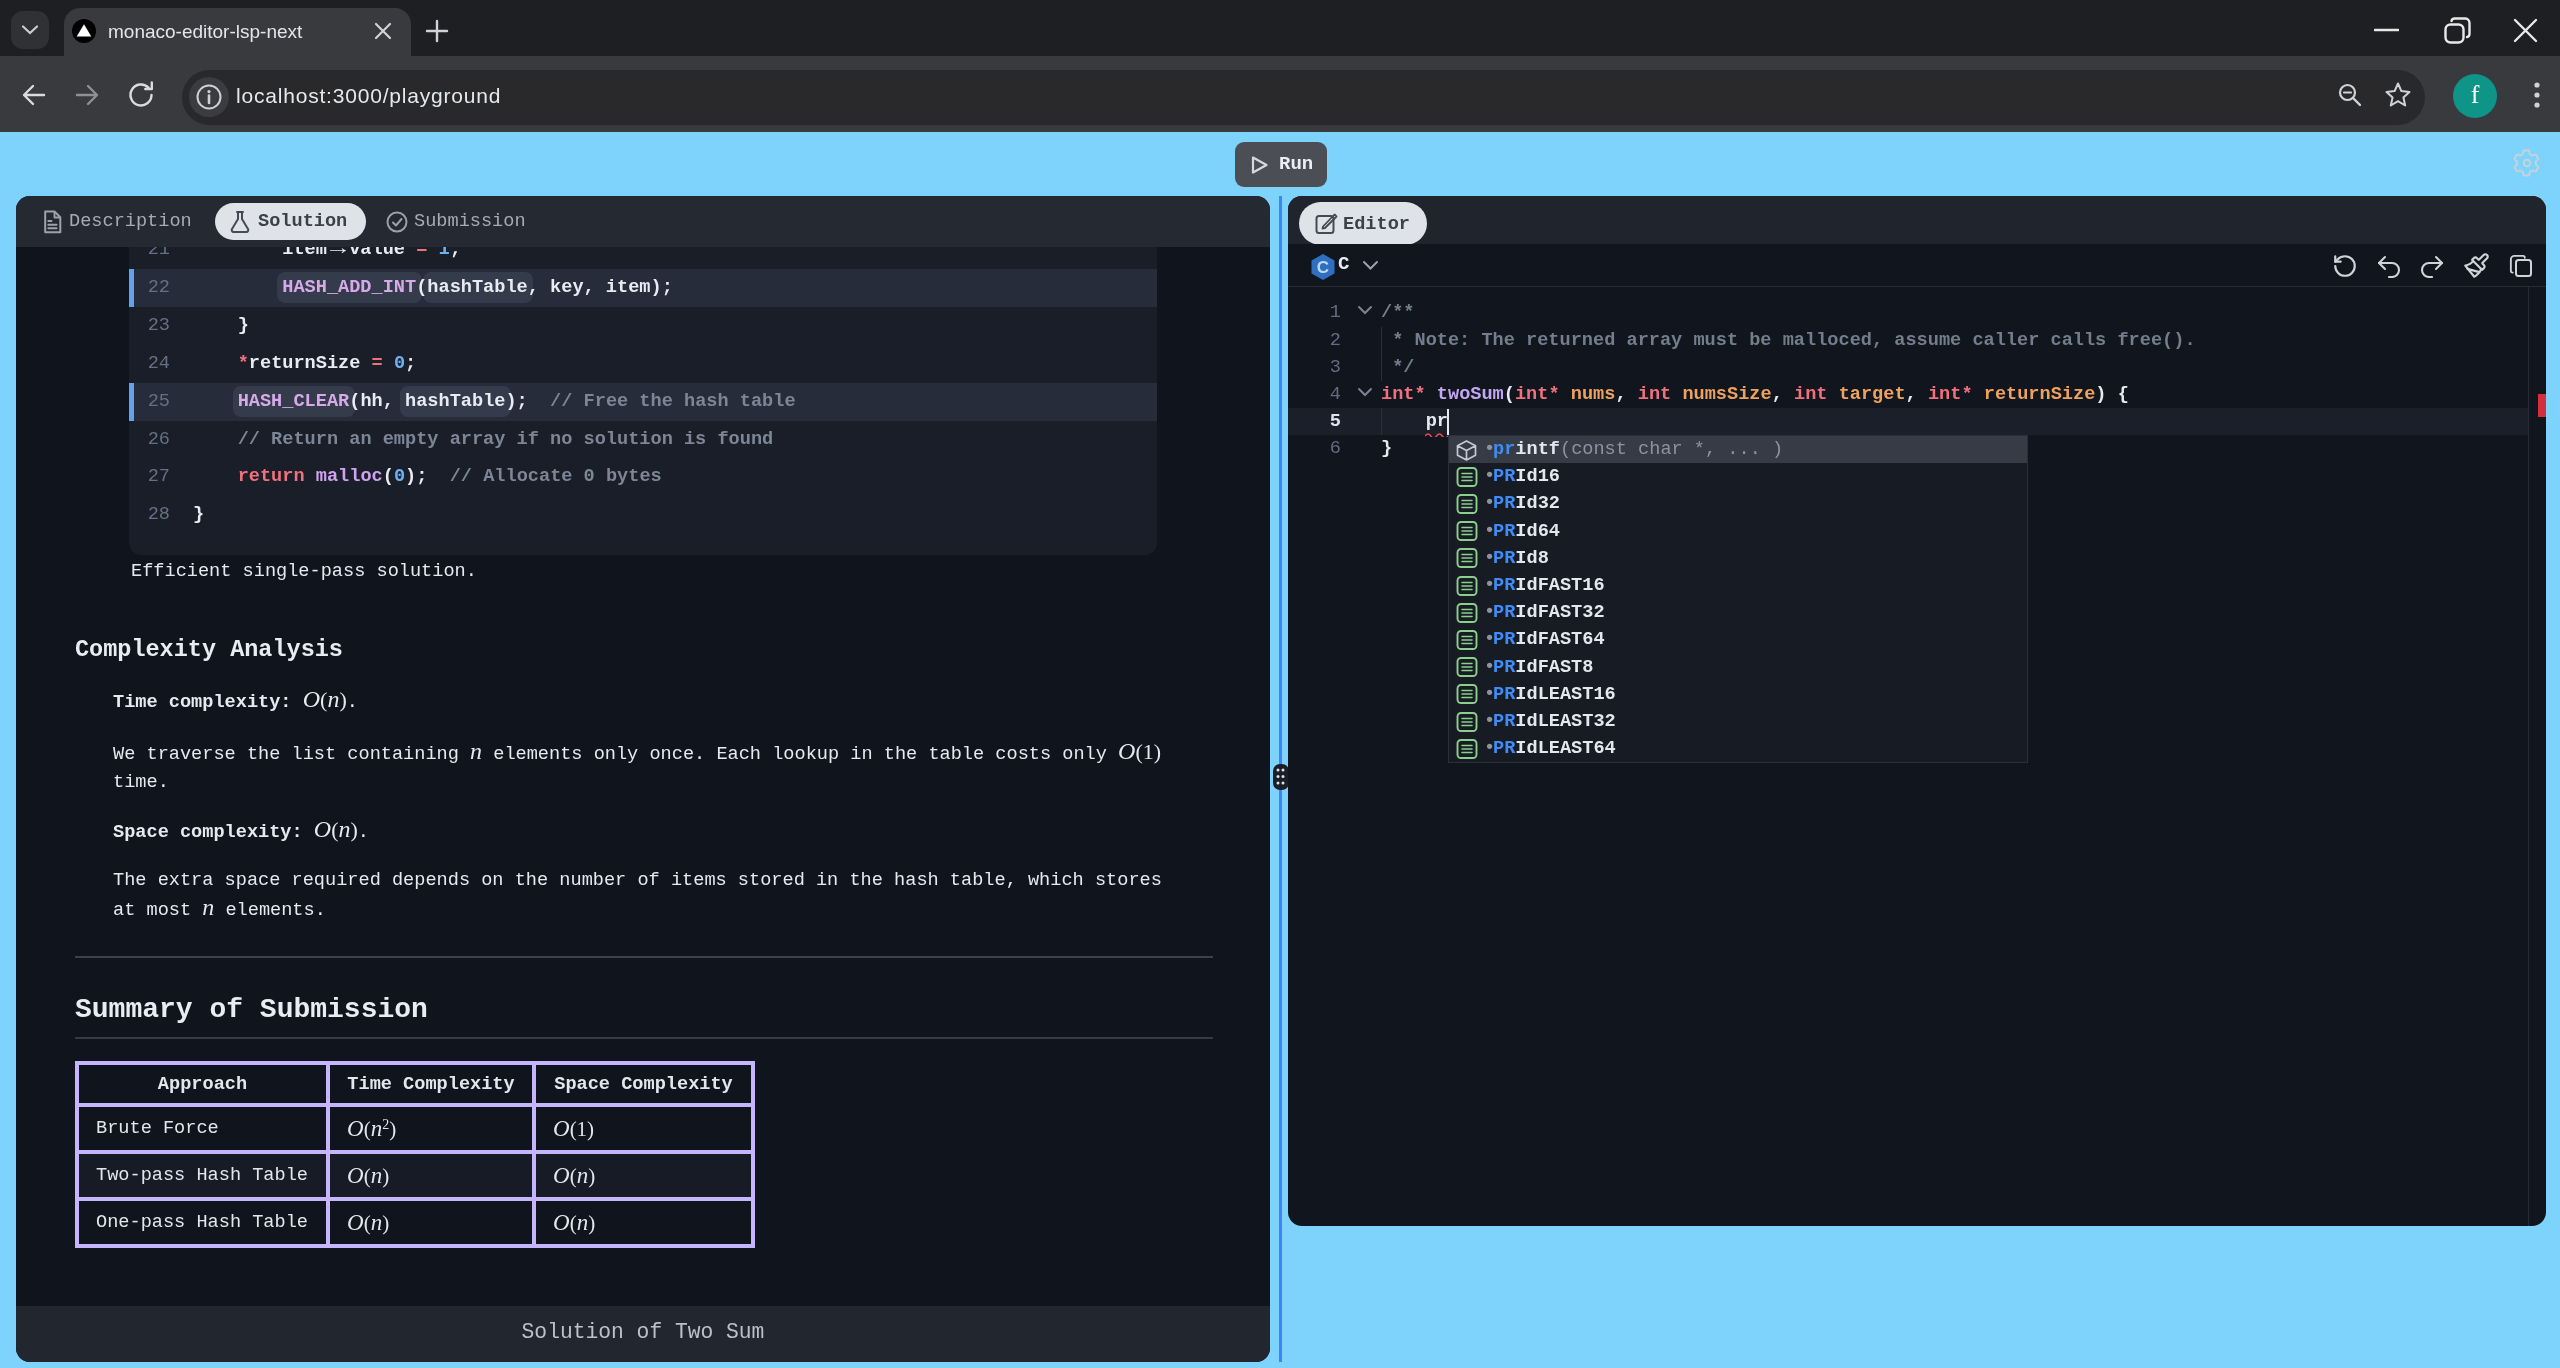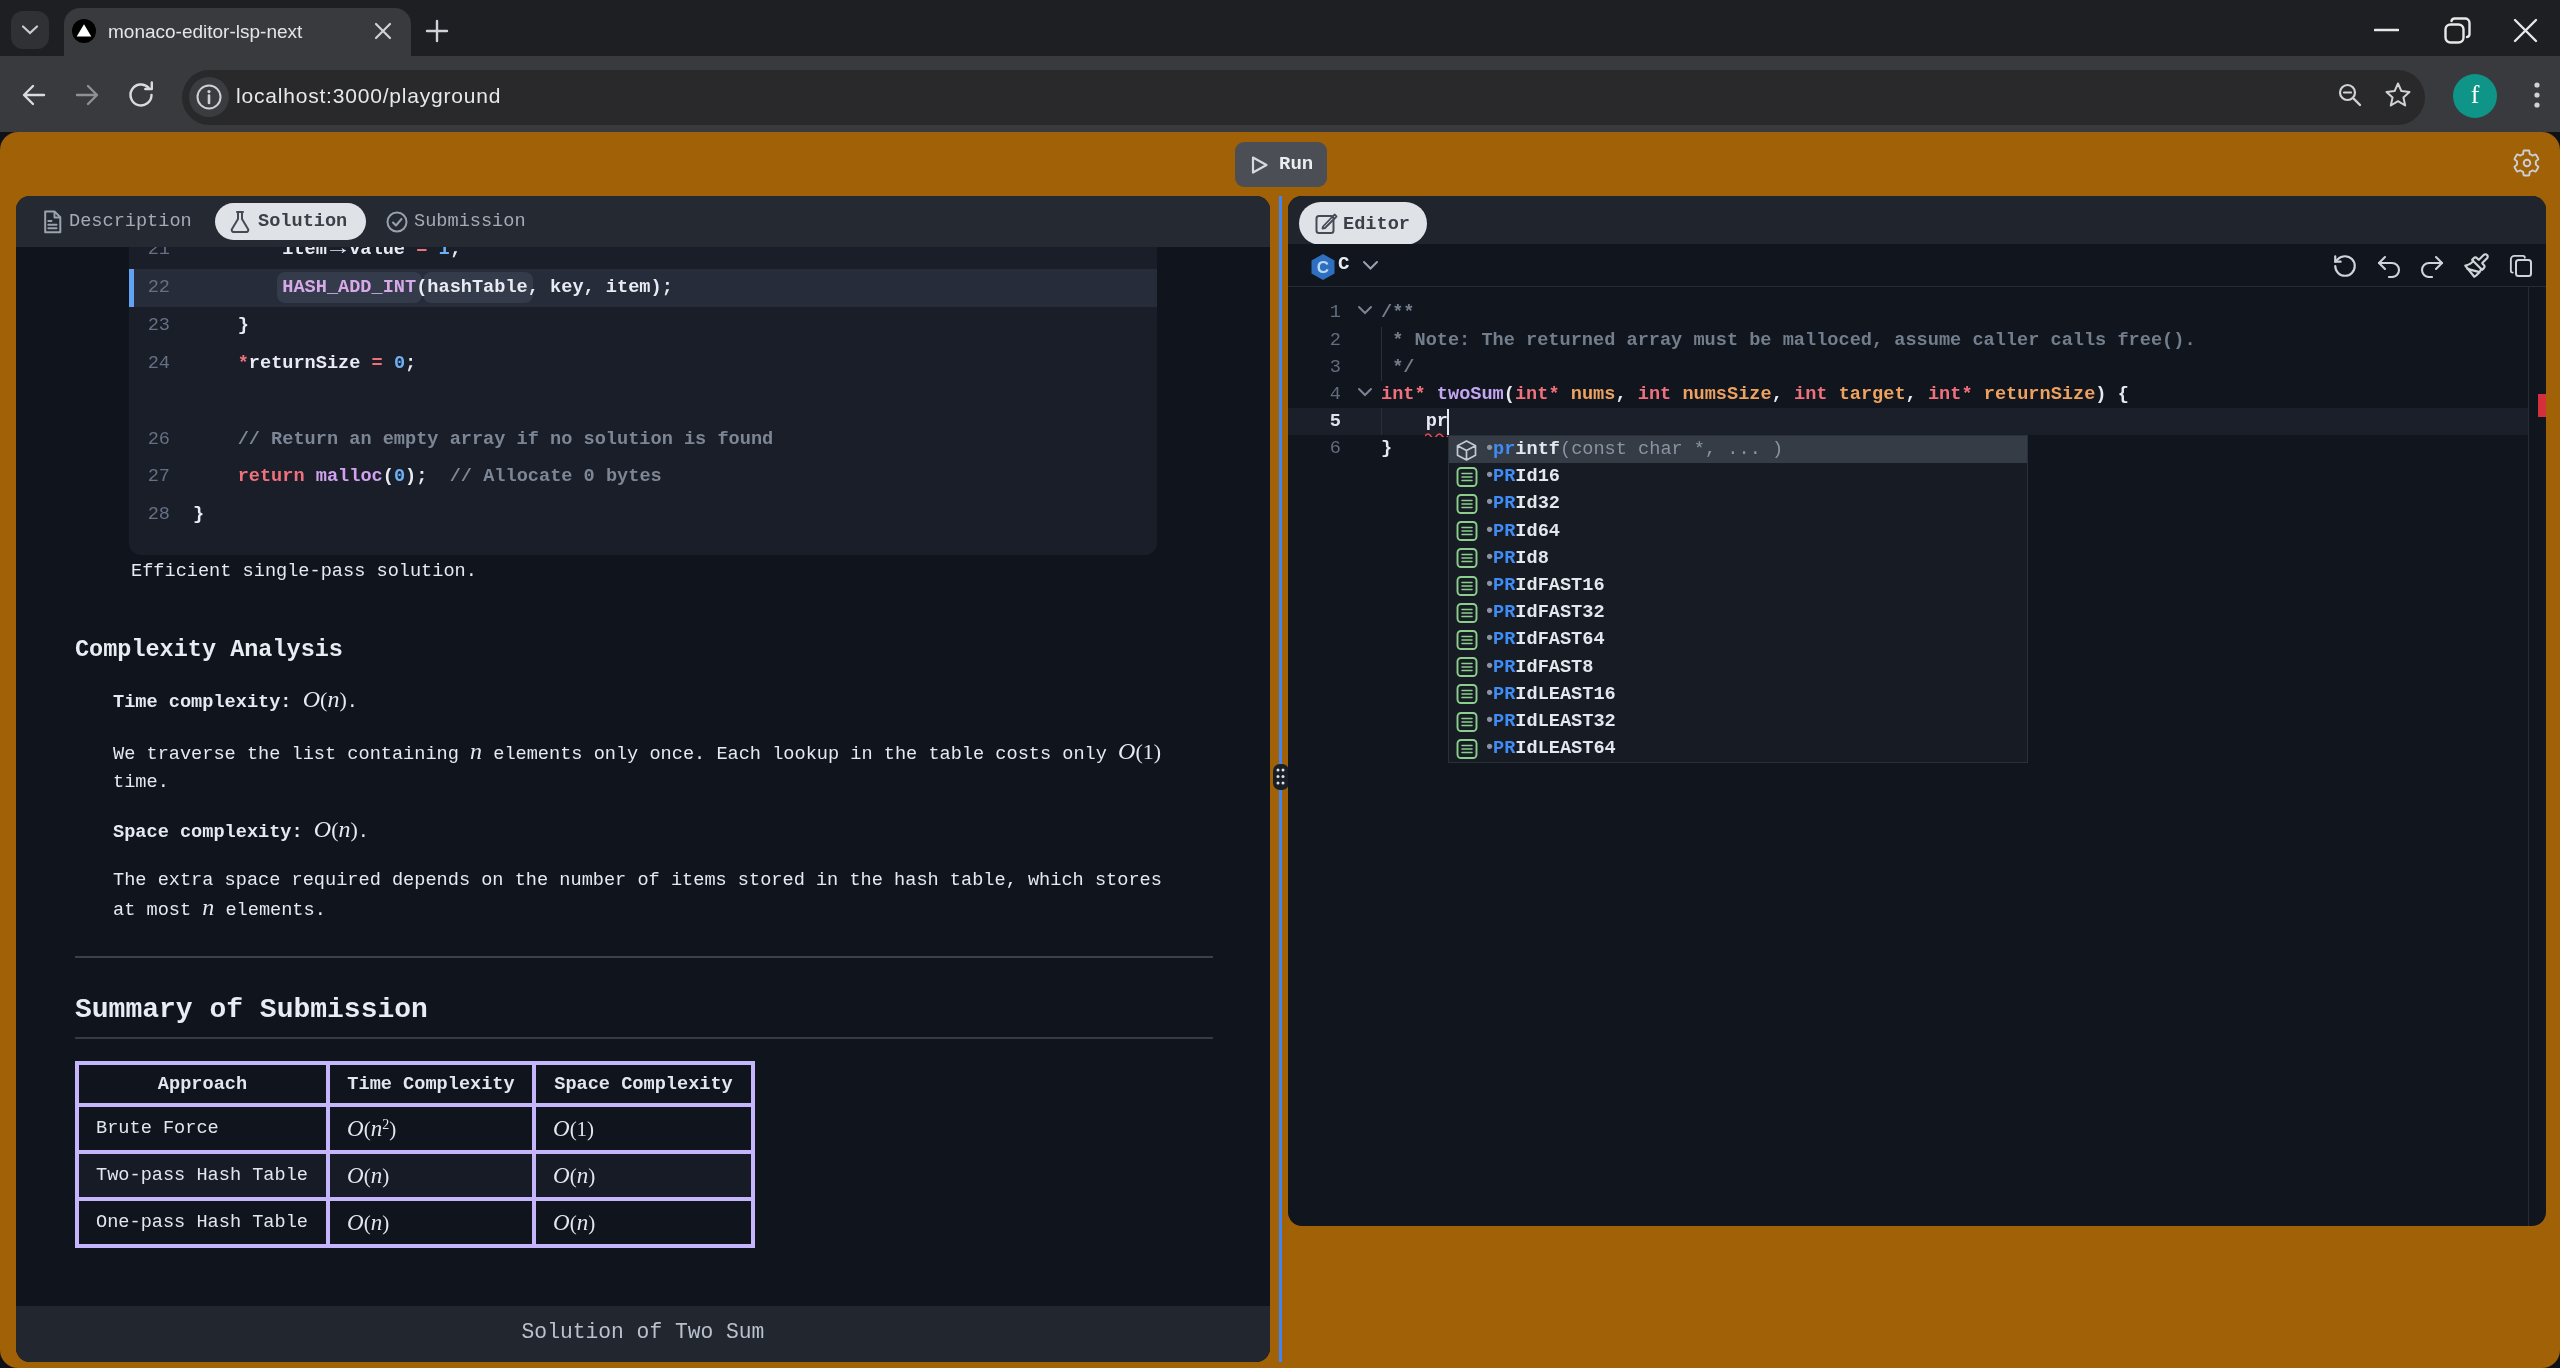--- a/index.html
+++ b/index.html
@@ -10,21 +10,21 @@
 
 #frame { left:0; top:0; width:2560px; height:56px; background:#1e1f22; }
 #tsbtn { left:11px; top:11px; width:38px; height:38px; border-radius:12px; background:#303134; }
 #tab { left:64px; top:8px; width:347px; height:48px; background:#393a3d; border-radius:16px 16px 0 0; }
 #tabtitle { left:108px; top:21px; font-family:"Liberation Sans",sans-serif; font-size:19px; color:#e2e5e9; }
 #toolbar { left:0; top:56px; width:2560px; height:76px; background:#393a3d; }
 #omnibox { left:182px; top:70px; width:2243px; height:55px; border-radius:28px; background:#29292c; }
 #urltext { left:236px; top:84px; font-family:"Liberation Sans",sans-serif; font-size:21px; letter-spacing:0.8px; color:#e6e9ec; }
 #avatar { left:2453px; top:74px; width:44px; height:44px; border-radius:50%; background:#0f9488; color:#fff; font-family:"Liberation Serif",serif; font-size:26px; text-align:center; line-height:42px; }
 
-#app { left:0; top:132px; width:2560px; height:1236px; background:#a16207;border-radius:18px; }
+#app { left:0; top:132px; width:2560px; height:1236px; background:#7dd3fc; }
 #runbtn { left:1235px; top:10px; width:92px; height:45px; border-radius:9px; background:#4b4e54; }
 #runlabel { left:44px; top:11px; font-size:19px; font-weight:bold; color:#eceff2; }
 
 #lp { left:16px; top:64px; width:1254px; height:1166px; background:#10141d; border-radius:14px; overflow:hidden; }
 #lp-head { left:0; top:0; width:1254px; height:51px; background:#252931; }
 .tabitem { font-size:18.6px; color:#a3abb7; }
 #pill-sol { left:199px; top:7px; width:151px; height:37px; background:#dfe2e7; border-radius:19px; }
 #lp-foot { left:0; top:1110px; width:1254px; height:56px; background:#22262f; text-align:center; font-size:21.3px; color:#b9c1cd; line-height:52px; }
 
 #codeblk { left:113px; top:51px; width:1028px; height:308px; background:#191e29; border-radius:0 0 12px 12px; overflow:hidden; }
@@ -174,20 +174,21 @@
         <circle cx="11" cy="11" r="9.5" stroke="#98a1ad" stroke-width="2" fill="none"></circle>
         <path d="M7 11.5 L10 14.5 L15.5 8" stroke="#98a1ad" stroke-width="2" fill="none" stroke-linecap="round" stroke-linejoin="round"></path>
       </svg>
     <div class="abs tabitem" style="left:398px;top:15px">Submission</div>
 
     <div class="abs" id="codeblk">
       <div class="cl" style="top:-16px"><span class="ln">21</span><span class="ct">        item<span class="arr">→</span>value <span class="tok-red">=</span> <span class="tok-blue">1</span>;</span></div>
       <div class="cl hlrow" style="top:21.9px"><span class="chipbg hlrow2" style="left:148px;top:3.5px;width:145px"></span><span class="chipbg hlrow2" style="left:293.5px;top:3.5px;width:110px"></span><span class="ln">22</span><span class="ct">        <span class="tok-plum">HASH_ADD_INT</span>(hashTable, key, item);</span></div>
       <div class="cl" style="top:59.8px"><span class="ln">23</span><span class="ct">    }</span></div>
       <div class="cl" style="top:97.7px"><span class="ln">24</span><span class="ct">    <span class="tok-red">*</span>returnSize <span class="tok-red">=</span> <span class="tok-blue">0</span>;</span></div>
+      <div class="cl hlrow" style="top:135.6px"><span class="chipbg hlrow2" style="left:103.6px;top:3.5px;width:122px"></span><span class="chipbg hlrow2" style="left:271px;top:3.5px;width:110.5px"></span><span class="ln">25</span><span class="ct">    <span class="tok-plum">HASH_CLEAR</span>(hh, hashTable);  <span class="tok-com">// Free the hash table</span></span></div>
       <div class="cl" style="top:173.5px"><span class="ln">26</span><span class="ct">    <span class="tok-com">// Return an empty array if no solution is found</span></span></div>
       <div class="cl" style="top:211.4px"><span class="ln">27</span><span class="ct">    <span class="tok-red">return</span> <span class="tok-lav">malloc</span>(<span class="tok-blue">0</span>);  <span class="tok-com">// Allocate 0 bytes</span></span></div>
       <div class="cl" style="top:249.3px"><span class="ln">28</span><span class="ct">}</span></div>
     </div>
     <div class="abs md" style="left:115px;top:365px">Efficient single-pass solution.</div>
     <div class="abs mh" style="left:59px;top:440px;font-size:23.5px">Complexity Analysis</div>
     <div class="abs md" style="left:97px;top:490px"><b>Time complexity:</b> <span class="mi">O</span><span class="mp">(</span><span class="mi">n</span><span class="mp">)</span>.</div>
     <div class="abs md" style="left:97px;top:542px">We traverse the list containing <span class="mi">n</span> elements only once. Each lookup in the table costs only <span class="mi">O</span><span class="mp">(1)</span></div>
     <div class="abs md" style="left:97px;top:576px">time.</div>
     <div class="abs md" style="left:97px;top:620px"><b>Space complexity:</b> <span class="mi">O</span><span class="mp">(</span><span class="mi">n</span><span class="mp">)</span>.</div>

